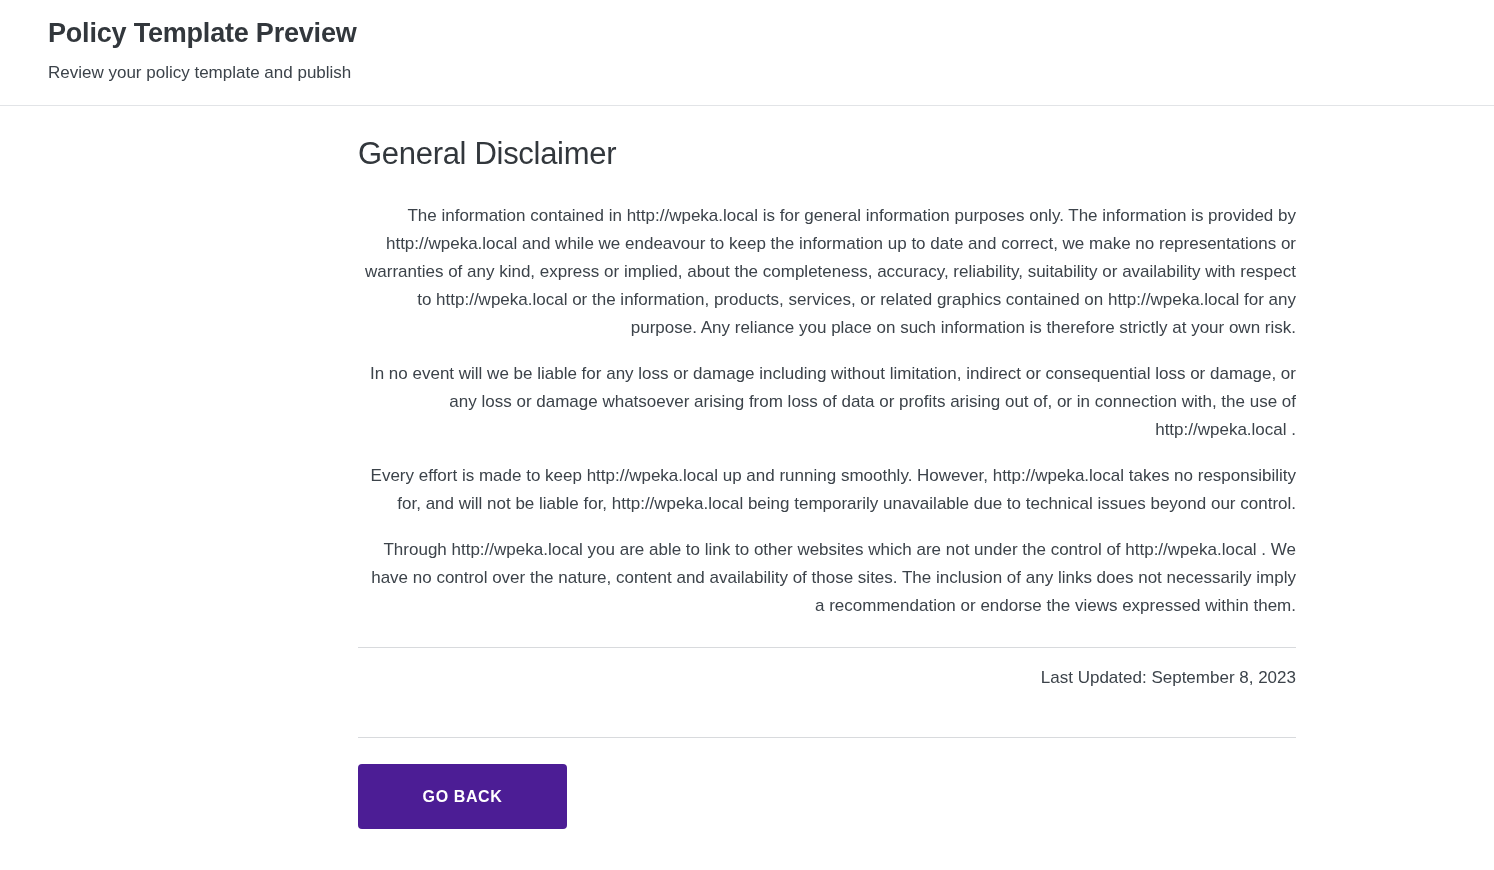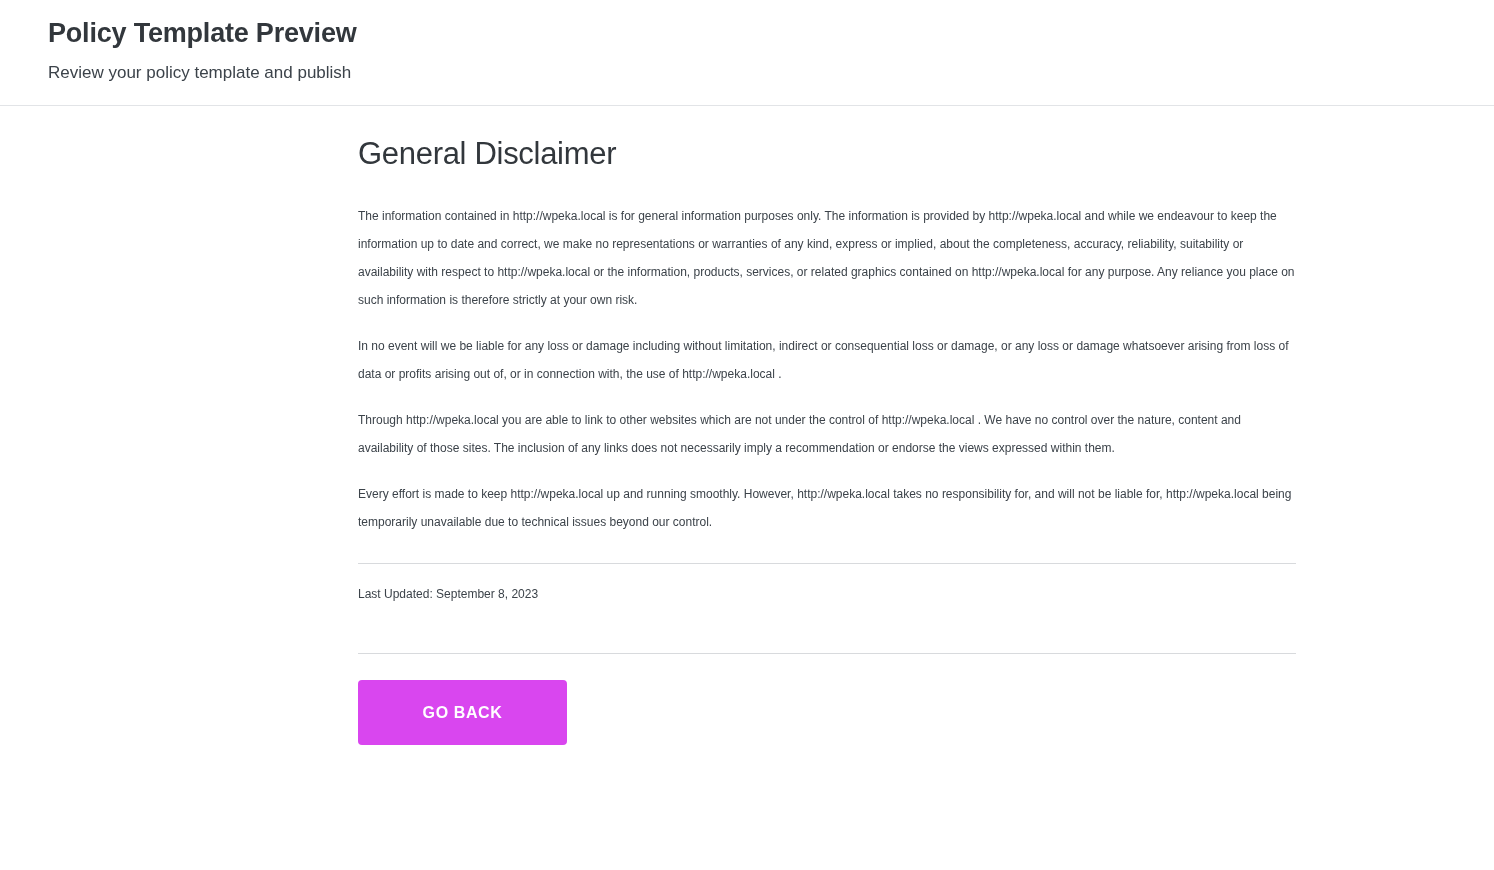--- a/index.html
+++ b/index.html
@@ -43,24 +43,25 @@
     max-width: 938px;
   }
   .doc-title {
     font-size: 31px;
     font-weight: normal;
     color: #32373c;
     margin: 0 0 30px 0;
     letter-spacing: -0.3px;
   }
   .doc p {
-    font-size: 12px;
+    font-size: 17px;
     line-height: 28px;
     color: #3c434a;
     margin: 0 0 18px 0;
+    text-align: right;
   }
   .doc p:last-of-type { margin-bottom: 0; }
 
   .divider {
     border: none;
     border-top: 1px solid #d8dadd;
     margin: 27px 0 0 0;
   }
   .last-updated {
     font-size: 15.5px;
@@ -70,21 +71,21 @@
     margin: 0;
   }
   .actions {
     display: flex;
     gap: 25px;
     padding-top: 26px;
   }
   .btn {
     border: none;
     border-radius: 4px;
-    background: #d946ef;
+    background: #4c1d95;
     color: #ffffff;
     font-family: "Liberation Sans", sans-serif;
     font-size: 16px;
     font-weight: bold;
     letter-spacing: 0.6px;
     padding: 0 30px;
     height: 65px;
     min-width: 209px;
     cursor: pointer;
     display: inline-flex;
@@ -99,22 +100,22 @@
   <h1 class="page-title">Policy Template Preview</h1>
   <p class="page-subtitle">Review your policy template and publish</p>
 </div>
 
 <div class="content-wrap">
   <div class="doc">
     <h2 class="doc-title">General Disclaimer</h2>
 
     <p>The information contained in http://wpeka.local is for general information purposes only. The information is provided by http://wpeka.local and while we endeavour to keep the information up to date and correct, we make no representations or warranties of any kind, express or implied, about the completeness, accuracy, reliability, suitability or availability with respect to http://wpeka.local or the information, products, services, or related graphics contained on http://wpeka.local for any purpose. Any reliance you place on such information is therefore strictly at your own risk.</p>
     <p>In no event will we be liable for any loss or damage including without limitation, indirect or consequential loss or damage, or any loss or damage whatsoever arising from loss of data or profits arising out of, or in connection with, the use of http://wpeka.local .</p>
+    <p>Every effort is made to keep http://wpeka.local up and running smoothly. However, http://wpeka.local takes no responsibility for, and will not be liable for, http://wpeka.local being temporarily unavailable due to technical issues beyond our control.</p>
     <p>Through http://wpeka.local you are able to link to other websites which are not under the control of http://wpeka.local . We have no control over the nature, content and availability of those sites. The inclusion of any links does not necessarily imply a recommendation or endorse the views expressed within them.</p>
-    <p>Every effort is made to keep http://wpeka.local up and running smoothly. However, http://wpeka.local takes no responsibility for, and will not be liable for, http://wpeka.local being temporarily unavailable due to technical issues beyond our control.</p>
 
     <hr class="divider">
 
     <p class="last-updated">Last Updated: September 8, 2023</p>
 
     <hr class="divider">
 
     <div class="actions">
       <button class="btn">GO BACK</button>
     </div>

